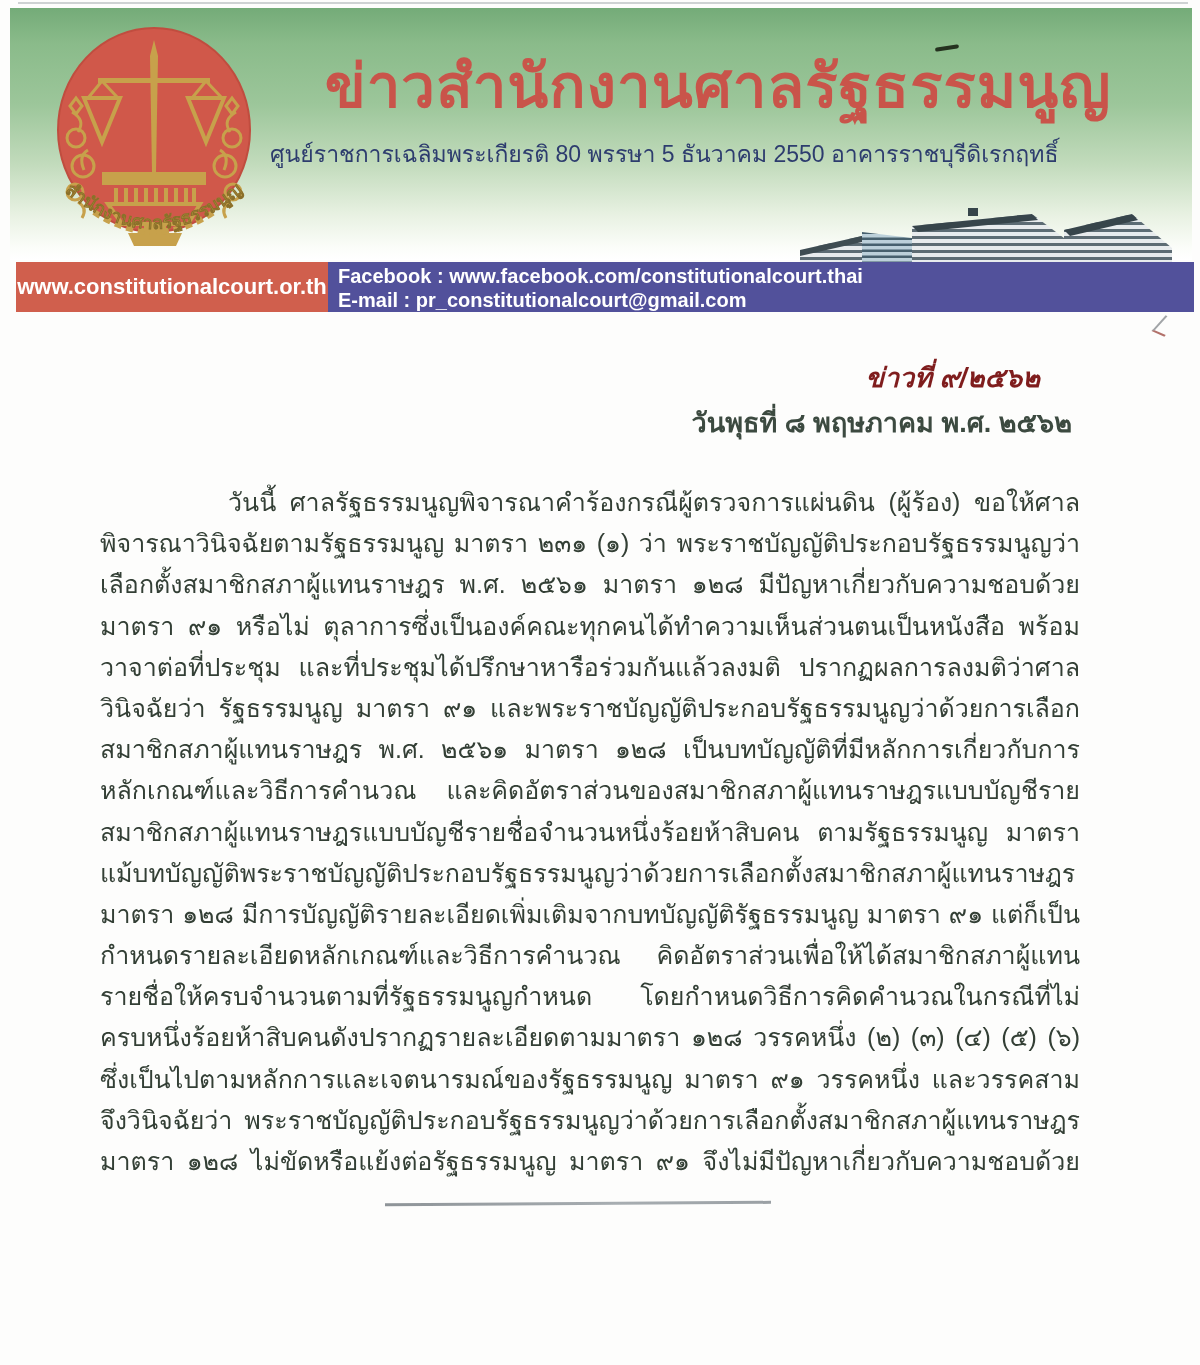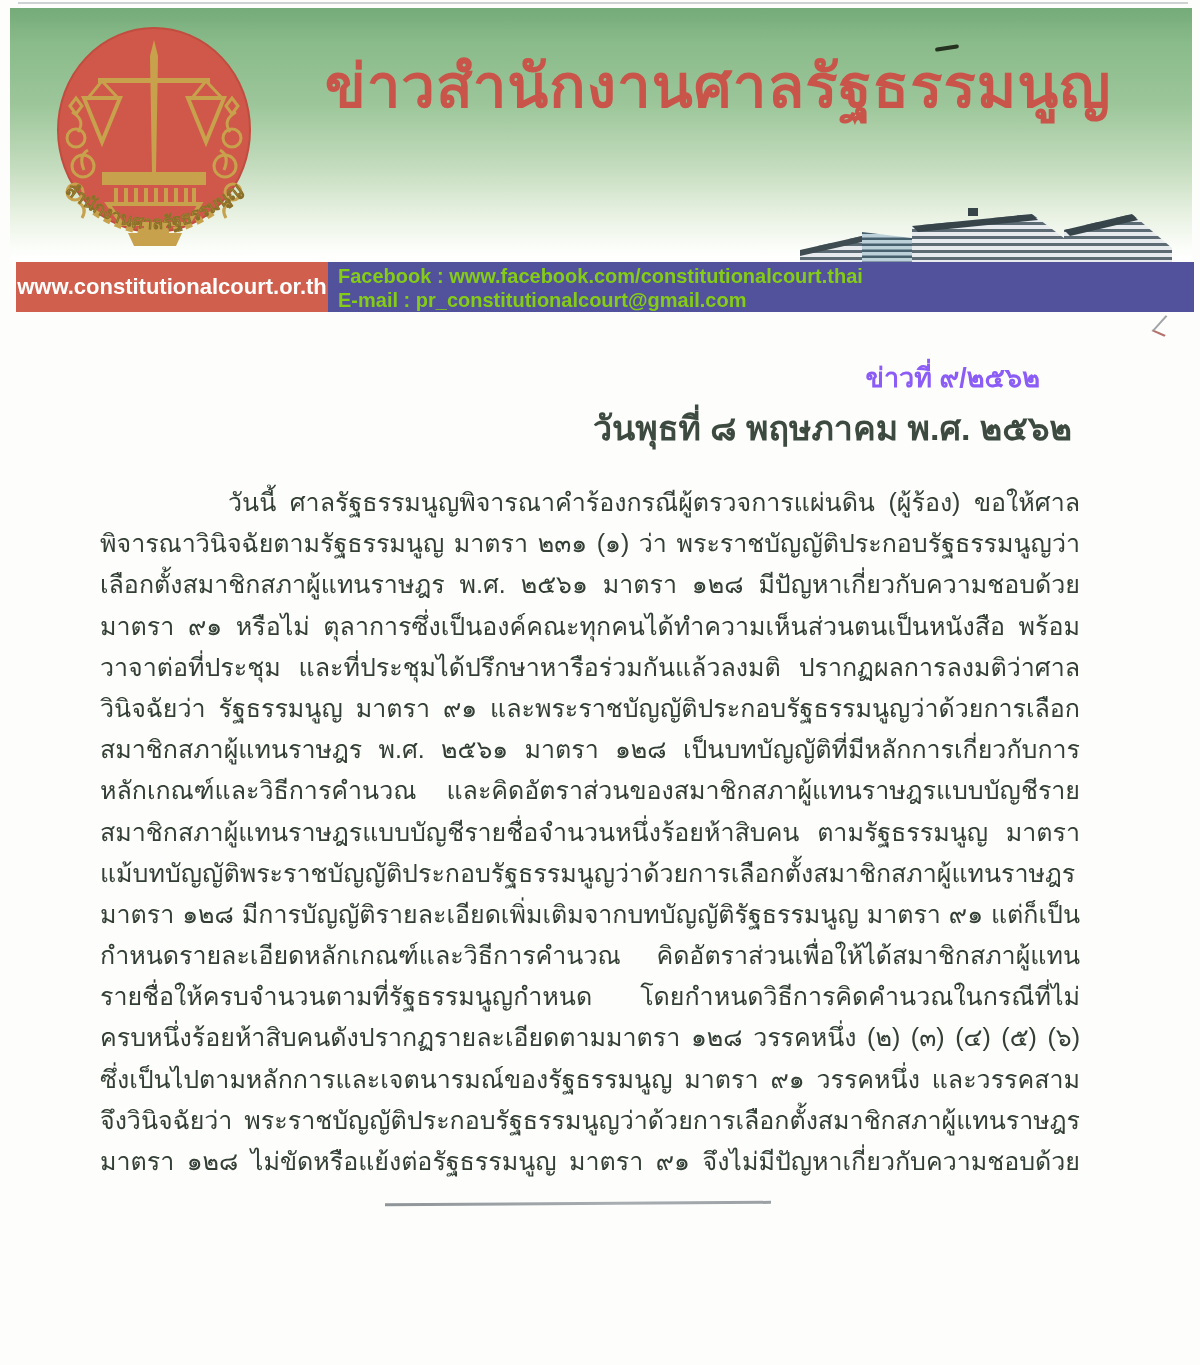--- a/index.html
+++ b/index.html
@@ -36,37 +36,37 @@
   .building-wrap { position:absolute; left:790px; top:196px; width:380px; height:116px; }
   
   .contact-bar { position:absolute; top:262px; left:16px; width:1200px; height:54px; }
   .web-box {
     position:absolute; left:0; top:0; width:312px; height:50px;
     background:#d05f4d; color:#ffffff; font-size:22px; font-weight:bold;
     display:flex; align-items:center; justify-content:center; white-space:nowrap;
   }
   .social-box {
     position:absolute; left:312px; top:0; width:866px; height:50px;
-    background:#52519b; color:#84cc16; font-weight:bold;
+    background:#52519b; color:#ffffff; font-weight:bold;
     font-size:20px; line-height:24px; padding:2px 0 0 10px;
     box-sizing:border-box; white-space:nowrap;
   }
   .scribble {
     position:absolute; left:1158px; top:316px; width:12px; height:18px;
     border-left:2px solid #8b8f93; border-bottom:2px solid #a04f46;
     transform:rotate(24deg) skewX(-18deg); opacity:.8;
   }
   
   .news-no {
     position:absolute; right:160px; top:356px;
-    font-size:27px; font-weight:bold; color:#8b5cf6; white-space:nowrap;
+    font-size:27px; font-weight:bold; color:#7f1d1d; white-space:nowrap;font-style:italic;
   }
   .news-date {
     position:absolute; right:128px; top:401px;
-    font-size:34px; font-weight:bold; color:#3c4a40; white-space:nowrap;
+    font-size:27px; font-weight:bold; color:#3c4a40; white-space:nowrap;
   }
   
   .body-text {
     position:absolute; left:100px; top:482px; width:980px;
     color:#333f35; font-size:25px;
   }
   .body-line {
     height:41.2px; overflow:hidden;
     text-align:justify; text-align-last:justify;
   }
@@ -130,20 +130,21 @@
       <text font-size="18" font-weight="bold" fill="#bd9a40" stroke="#8a6f2a" stroke-width="0.4">
         <textPath href="#sealArc" startOffset="50%" text-anchor="middle">สำนักงานศาลรัฐธรรมนูญ</textPath>
       </text>
     </svg>
   </div>
 
   <div class="head-title">ข่าวสำนักงานศาลรัฐธรรมนูญ</div>
   <div class="title-dash"></div>
 
   <div class="address">
+    <div>ศูนย์ราชการเฉลิมพระเกียรติ 80 พรรษา 5 ธันวาคม 2550 อาคารราชบุรีดิเรกฤทธิ์</div>
   </div>
 
   <div class="building-wrap">
     <svg viewBox="0 0 380 116" width="380" height="116">
       <defs>
         <pattern id="bstripe" width="8" height="7" patternUnits="userSpaceOnUse">
           <rect width="8" height="7" fill="#e7ebed"></rect>
           <rect y="4" width="8" height="3" fill="#5d6c74"></rect>
         </pattern>
         <pattern id="bstripe2" width="8" height="6" patternUnits="userSpaceOnUse">

